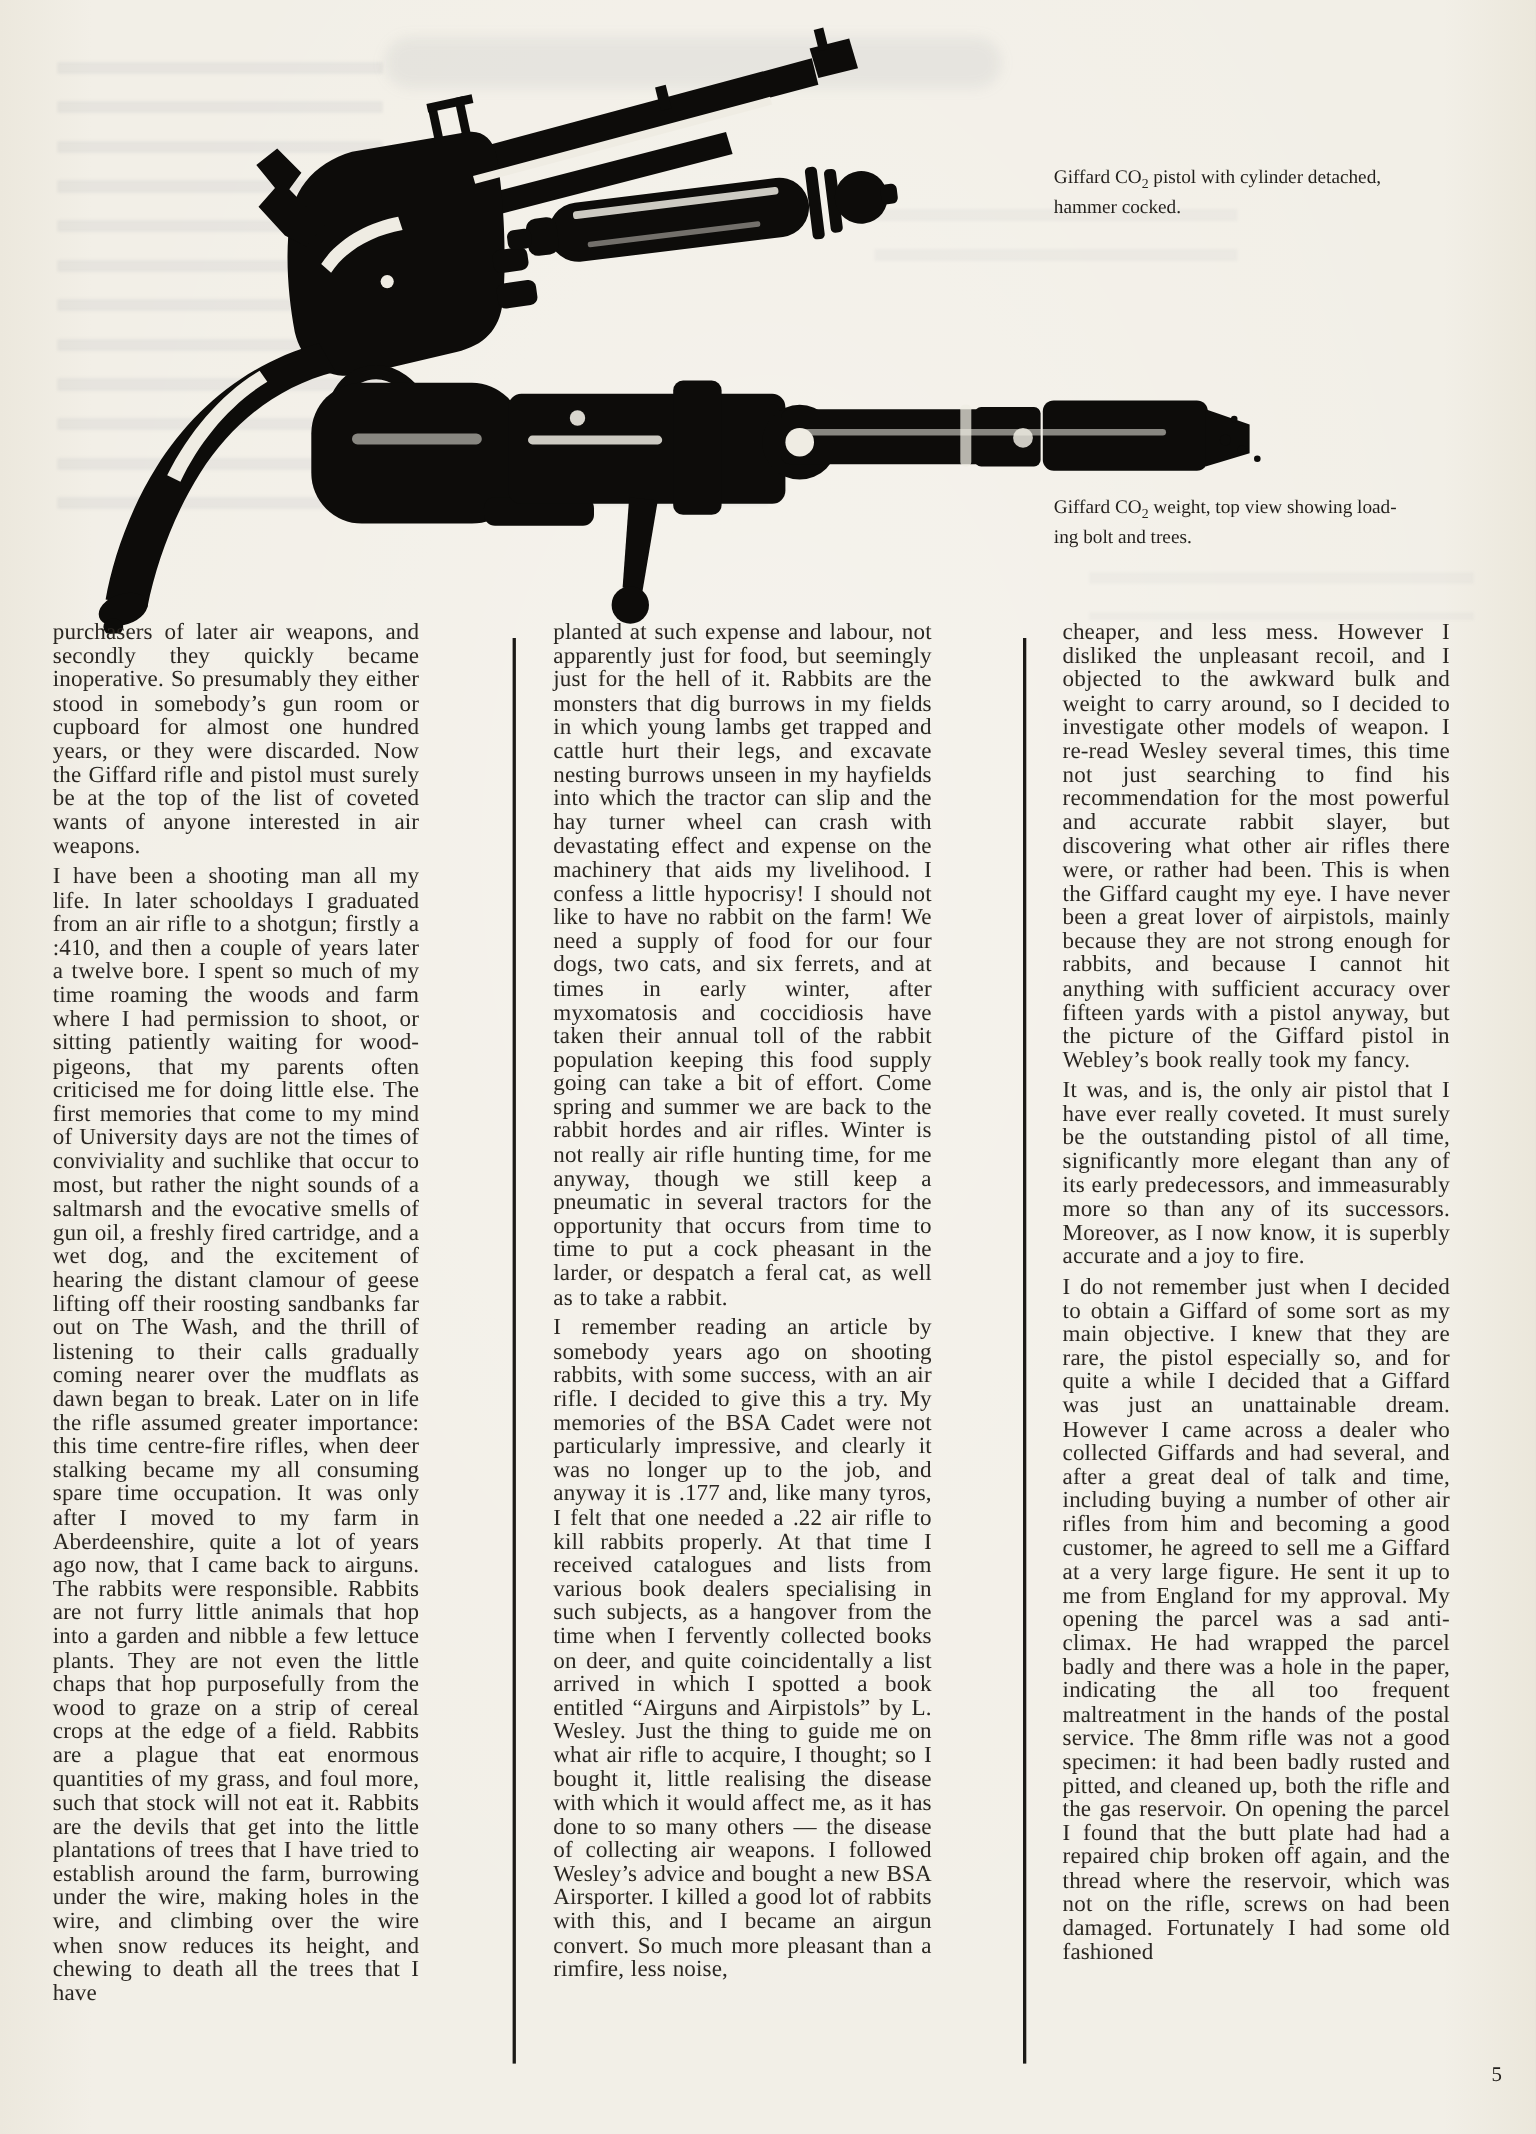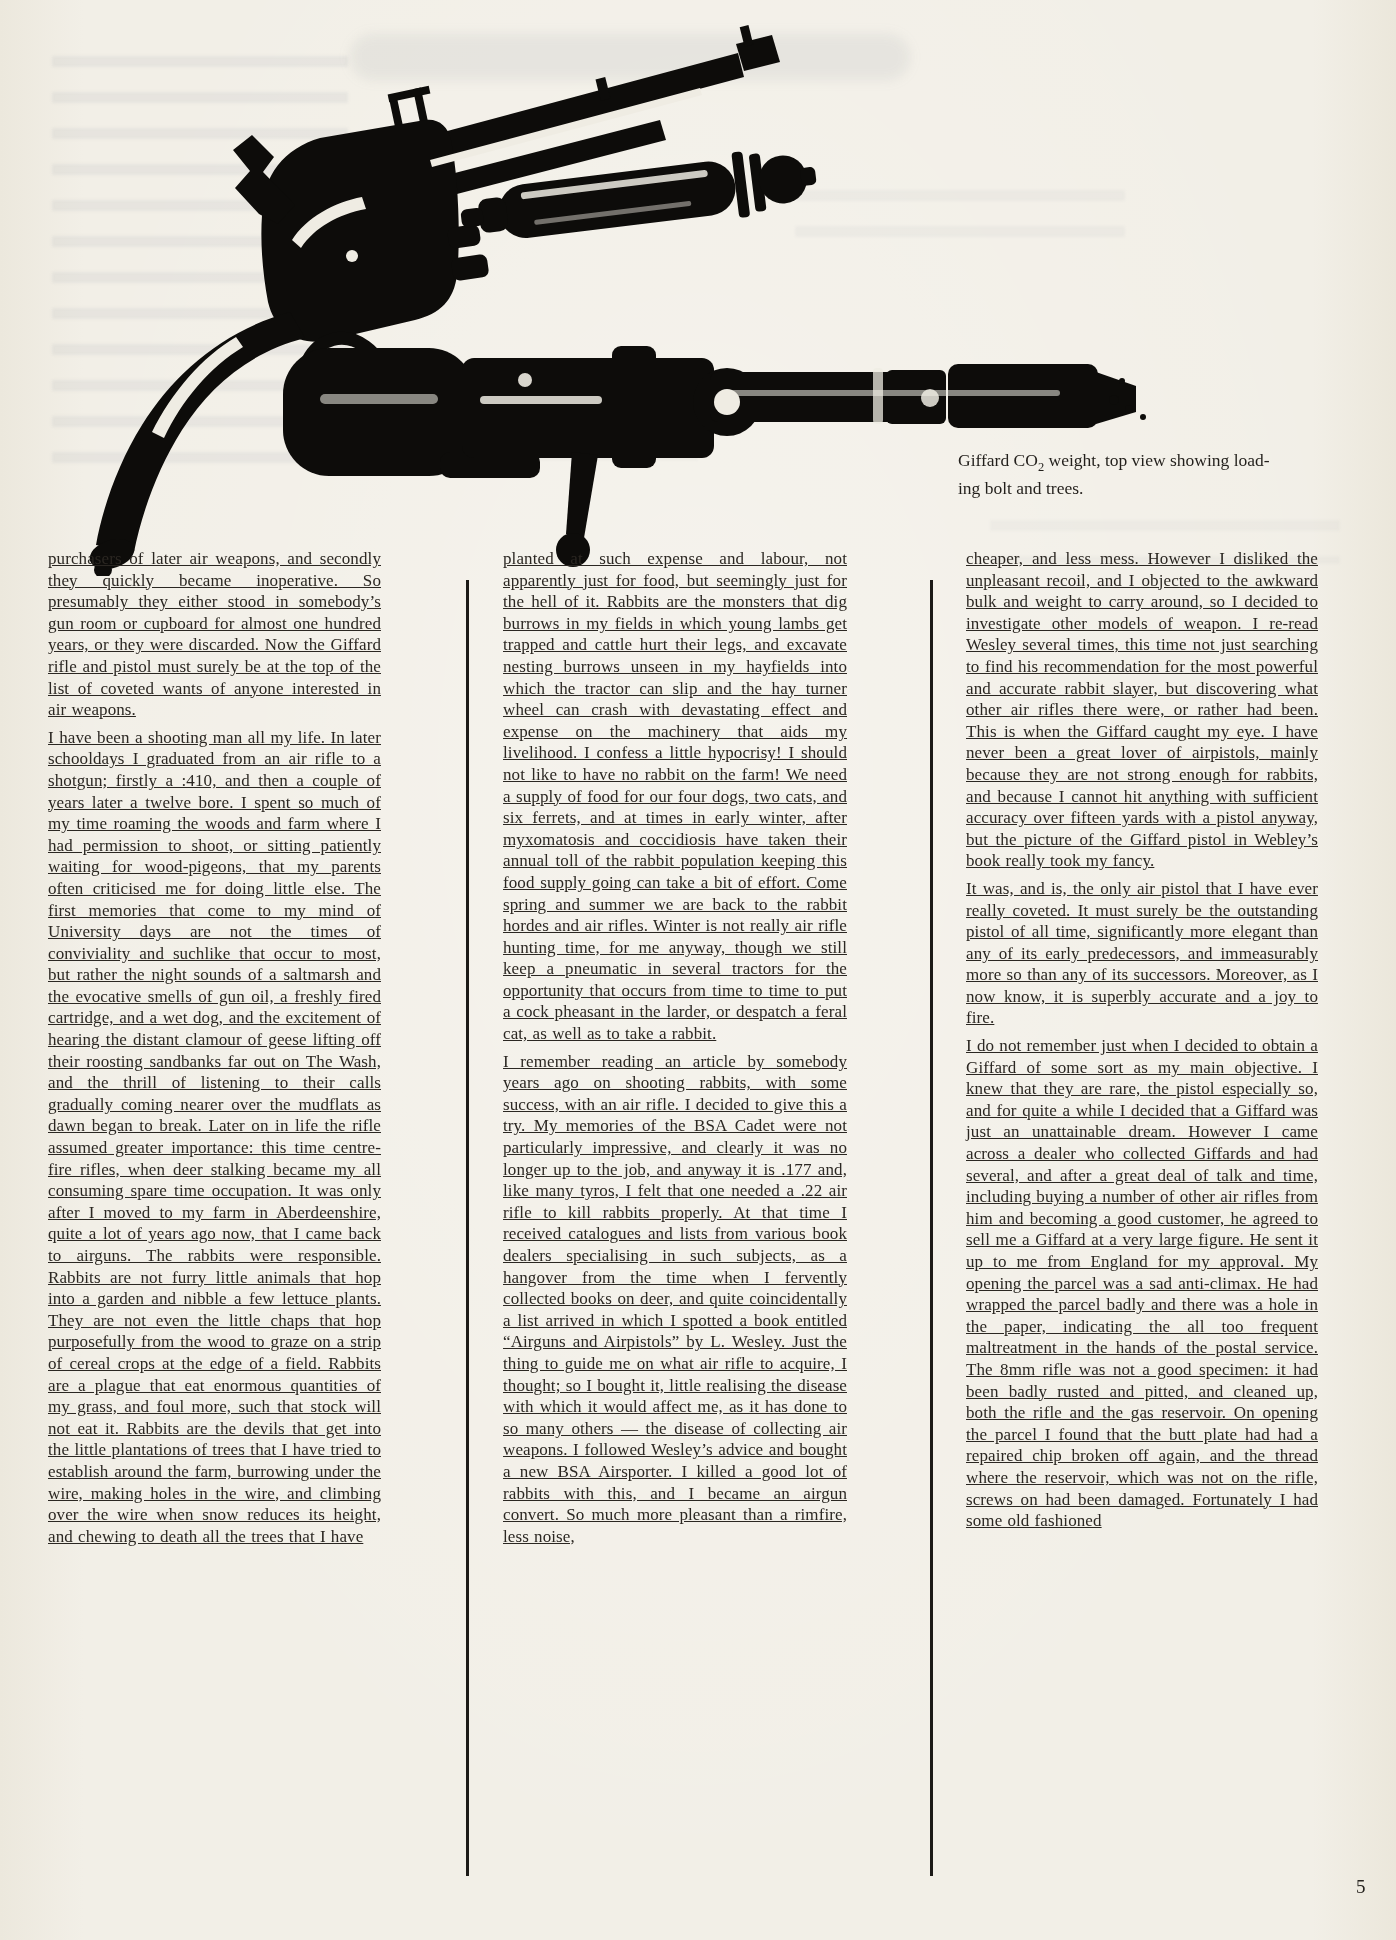--- a/index.html
+++ b/index.html
@@ -34,28 +34,27 @@
     width:400px;
     font-size:17.5px;
     line-height:21px;
     color:#221f1b;
   }
   .caption sub { font-size:12.5px; }
 
   
   .col {
     position:absolute;
-    top:548px;
+    top:564px;
     text-align:justify;
-    font-size:17px;
+    font-size:21px;
     line-height:21.6px;
     letter-spacing:.1px;
     word-spacing:.8px;
     color:#2b2722;
-    text-decoration:underline;
   }
   .col p + p { margin-top:6px; }
   .col-1 { left:48px;  width:333px; }
   .col-2 { left:503px; width:344px; }
   .col-3 { left:966px; width:352px; }
 
   .rule {
     position:absolute;
     top:580px;
     width:3px; height:1296px;
@@ -163,20 +162,24 @@
       <circle cx="727" cy="402" r="13"></circle>
       <rect x="480" y="396" width="122" height="8" rx="4" opacity=".85"></rect>
       <circle cx="525" cy="380" r="7" opacity=".9"></circle>
       <rect x="320" y="394" width="118" height="10" rx="5" opacity=".55"></rect>
       <rect x="873" y="368" width="10" height="56" rx="4" opacity=".75"></rect>
       <rect x="730" y="390" width="330" height="6" rx="3" opacity=".55"></rect>
       <circle cx="930" cy="398" r="9" opacity=".85"></circle>
     </g>
   </svg>
 
+  <figcaption class="caption" style="left:958px; top:150px;">
+    <span>Giffard CO</span><sub>2</sub><span> pistol with cylinder detached,</span><br>
+    <span>hammer cocked.</span>
+  </figcaption>
 
   <figcaption class="caption" style="left:958px; top:450px;">
     <span>Giffard CO</span><sub>2</sub><span> weight, top view showing load-</span><br>
     <span>ing bolt and trees.</span>
   </figcaption>
 
   <section class="col col-1">
     <p>purchasers of later air weapons, and secondly they quickly became inoperative. So presumably they either stood in somebody’s gun room or cupboard for almost one hundred years, or they were discarded. Now the Giffard rifle and pistol must surely be at the top of the list of coveted wants of anyone interested in air weapons.</p>
     <p>I have been a shooting man all my life. In later schooldays I graduated from an air rifle to a shotgun; firstly a :410, and then a couple of years later a twelve bore. I spent so much of my time roaming the woods and farm where I had permission to shoot, or sitting patiently waiting for wood-pigeons, that my parents often criticised me for doing little else. The first memories that come to my mind of University days are not the times of conviviality and suchlike that occur to most, but rather the night sounds of a saltmarsh and the evocative smells of gun oil, a freshly fired cartridge, and a wet dog, and the excitement of hearing the distant clamour of geese lifting off their roosting sandbanks far out on The Wash, and the thrill of listening to their calls gradually coming nearer over the mudflats as dawn began to break. Later on in life the rifle assumed greater importance: this time centre-fire rifles, when deer stalking became my all consuming spare time occupation. It was only after I moved to my farm in Aberdeenshire, quite a lot of years ago now, that I came back to airguns. The rabbits were responsible. Rabbits are not furry little animals that hop into a garden and nibble a few lettuce plants. They are not even the little chaps that hop purposefully from the wood to graze on a strip of cereal crops at the edge of a field. Rabbits are a plague that eat enormous quantities of my grass, and foul more, such that stock will not eat it. Rabbits are the devils that get into the little plantations of trees that I have tried to establish around the farm, burrowing under the wire, making holes in the wire, and climbing over the wire when snow reduces its height, and chewing to death all the trees that I have</p>
   </section>

